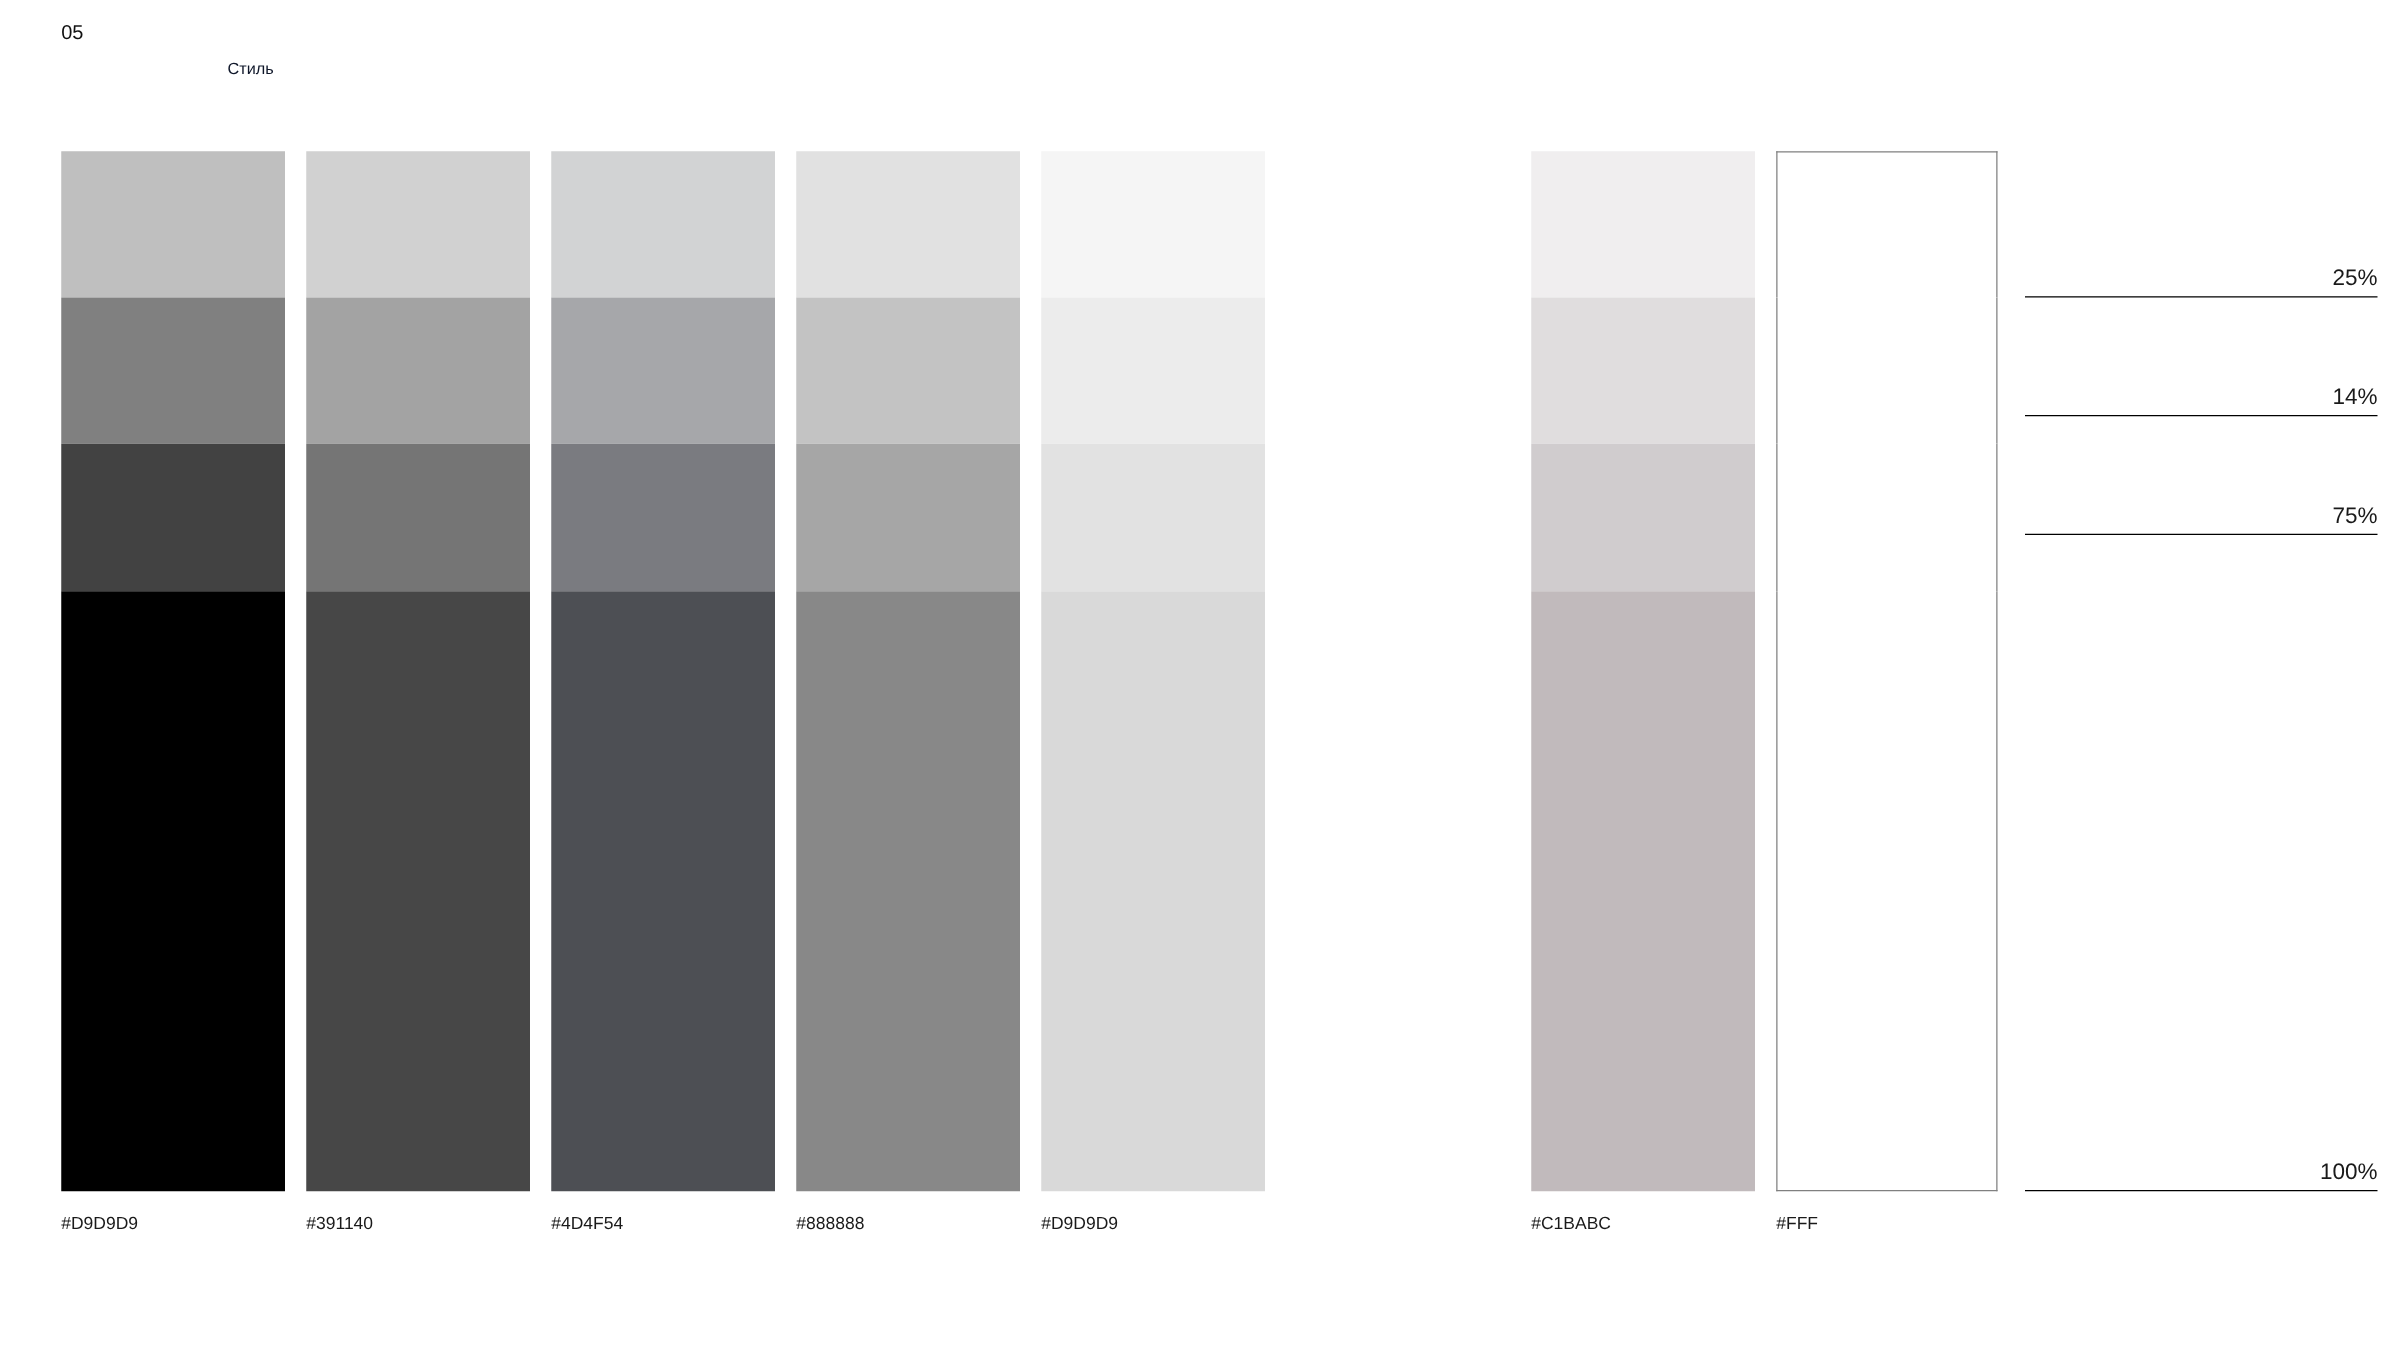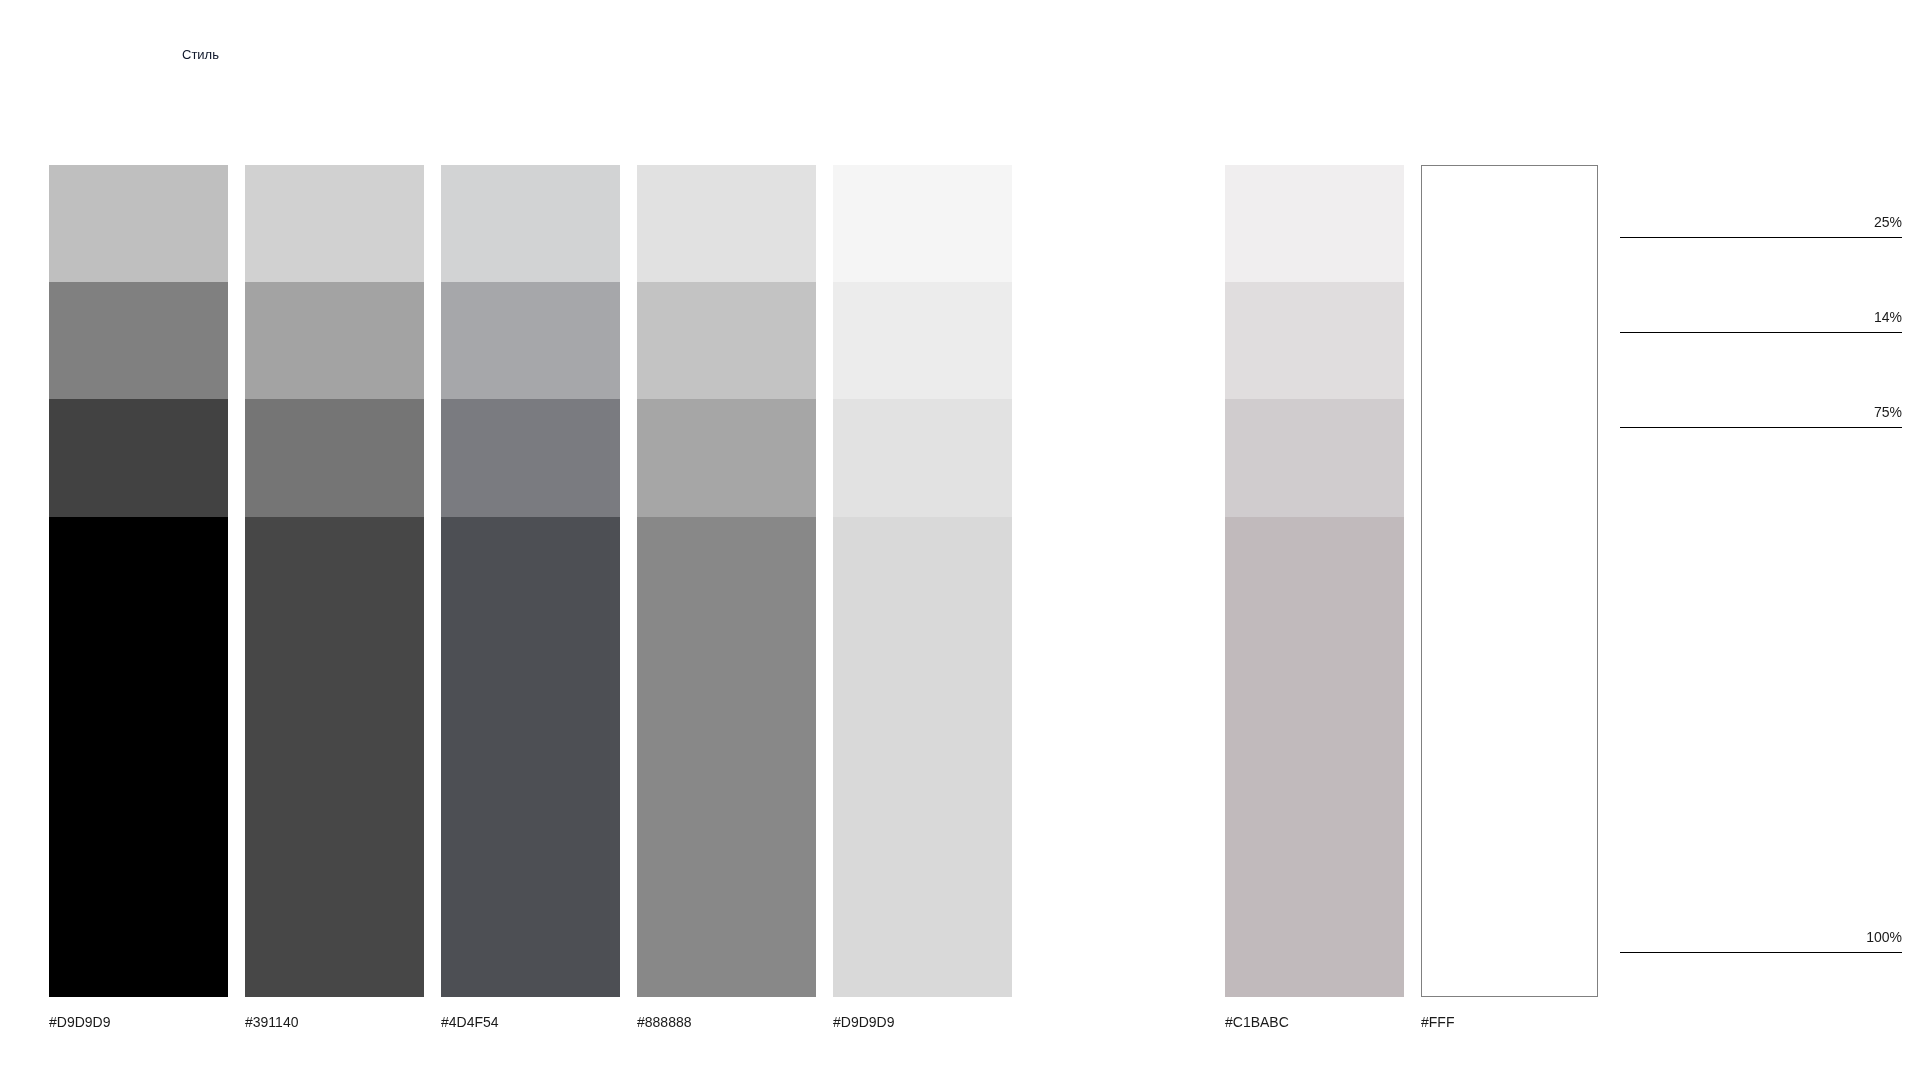--- a/index.html
+++ b/index.html
@@ -41,21 +41,20 @@
     left: 49px;
     top: 121px;
     width: 1545px;
     height: 832px;
   }
   .swatch-column {
     position: absolute;
     top: 0;
     width: 179px;
     height: 604px;
-    margin-top: 44px;
   }
   .swatch-band {
     position: absolute;
     left: 0;
     width: 179px;
   }
   .band-25  { top: 0px;   height: 117px; }
   .band-50  { top: 117px; height: 117px; }
   .band-75  { top: 234px; height: 118px; }
   .band-100 { top: 352px; height: 480px; }
@@ -93,38 +92,39 @@
   }
   .scale-row {
     position: absolute;
     left: 0;
     width: 282px;
   }
   .scale-value {
     position: absolute;
     right: 0;
     bottom: 7px;
-    font-size: 14px;
+    font-size: 18px;
     line-height: 18px;
     color: #1a1a1a;
     white-space: nowrap;
   }
   .scale-rule {
     position: absolute;
     left: 0;
     bottom: 0;
     width: 282px;
     height: 1px;
     background: #000000;
   }
 </style>
 </head>
 <body>
 
 <div id="header">
+  <div>05</div>
   <div id="section-label">Стиль</div>
 </div>
 
 <div id="palette">
     <div class="swatch-column" style="left: 0px;">
       <div class="swatch-band band-25" style="background: rgb(191, 191, 191);"></div>
       <div class="swatch-band band-50" style="background: rgb(128, 128, 128);"></div>
       <div class="swatch-band band-75" style="background: rgb(66, 66, 66);"></div>
       <div class="swatch-band band-100" style="background: rgb(0, 0, 0);"></div>
       <div class="swatch-label">#D9D9D9</div>

